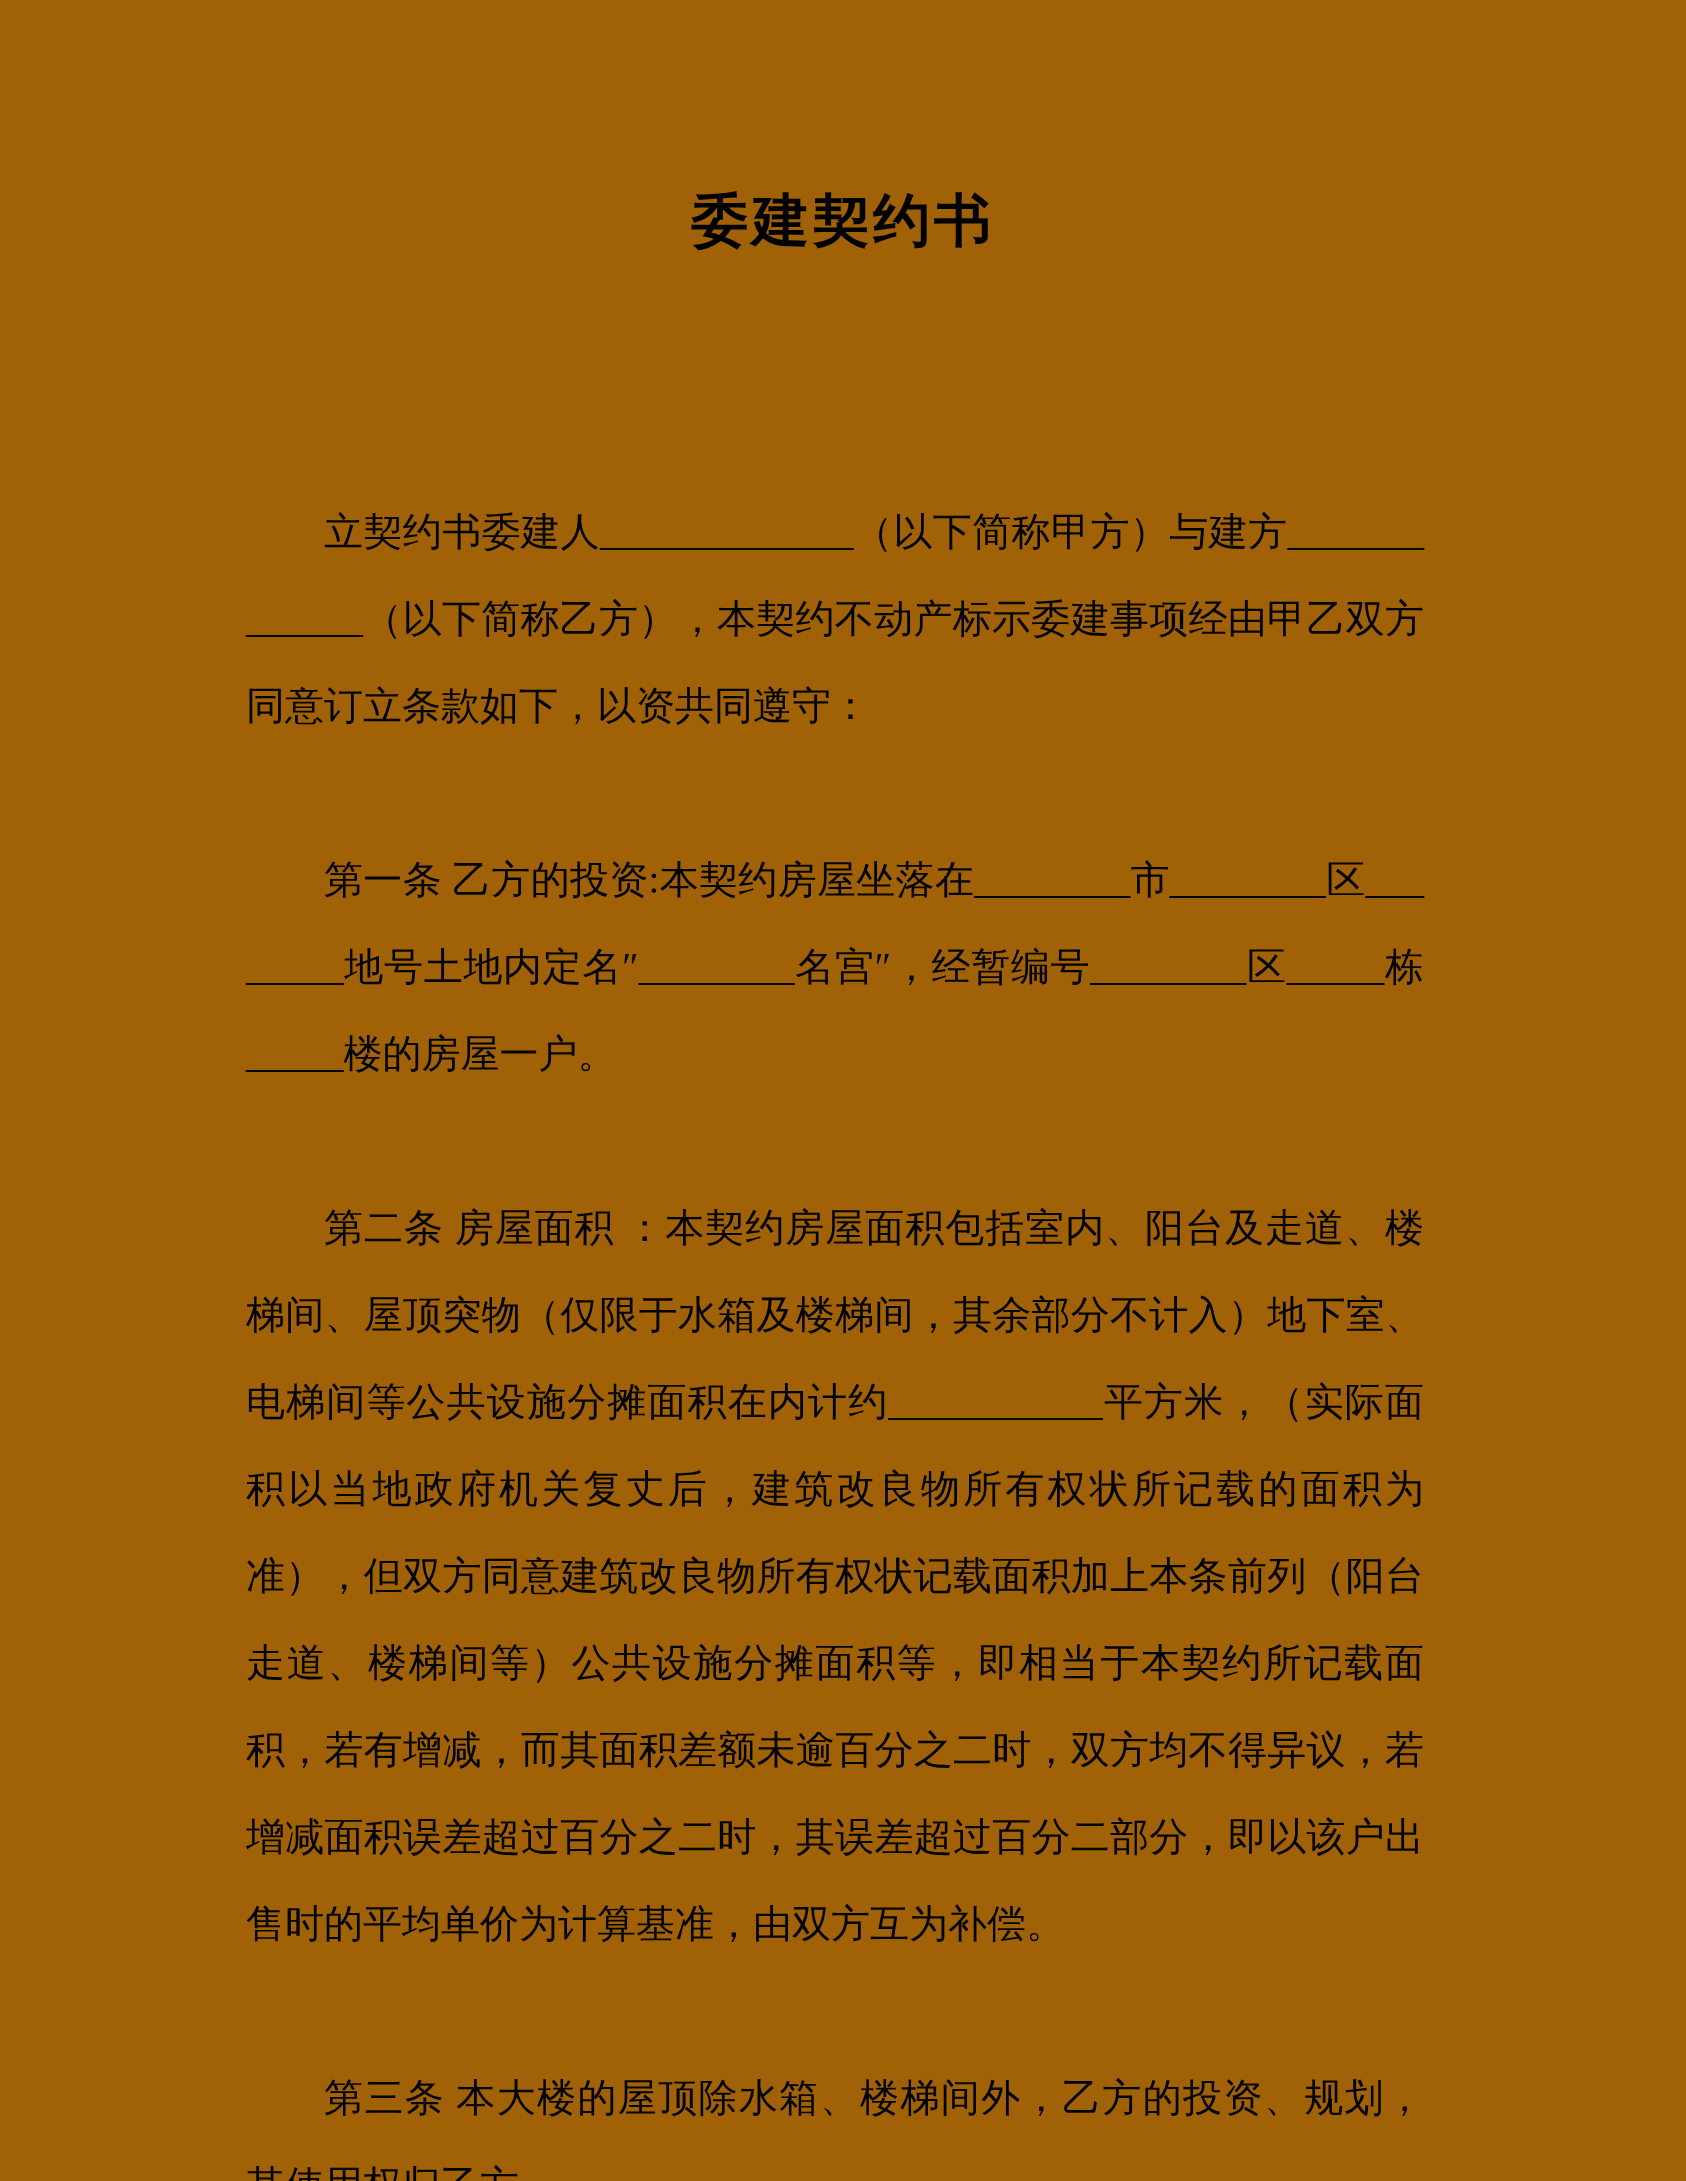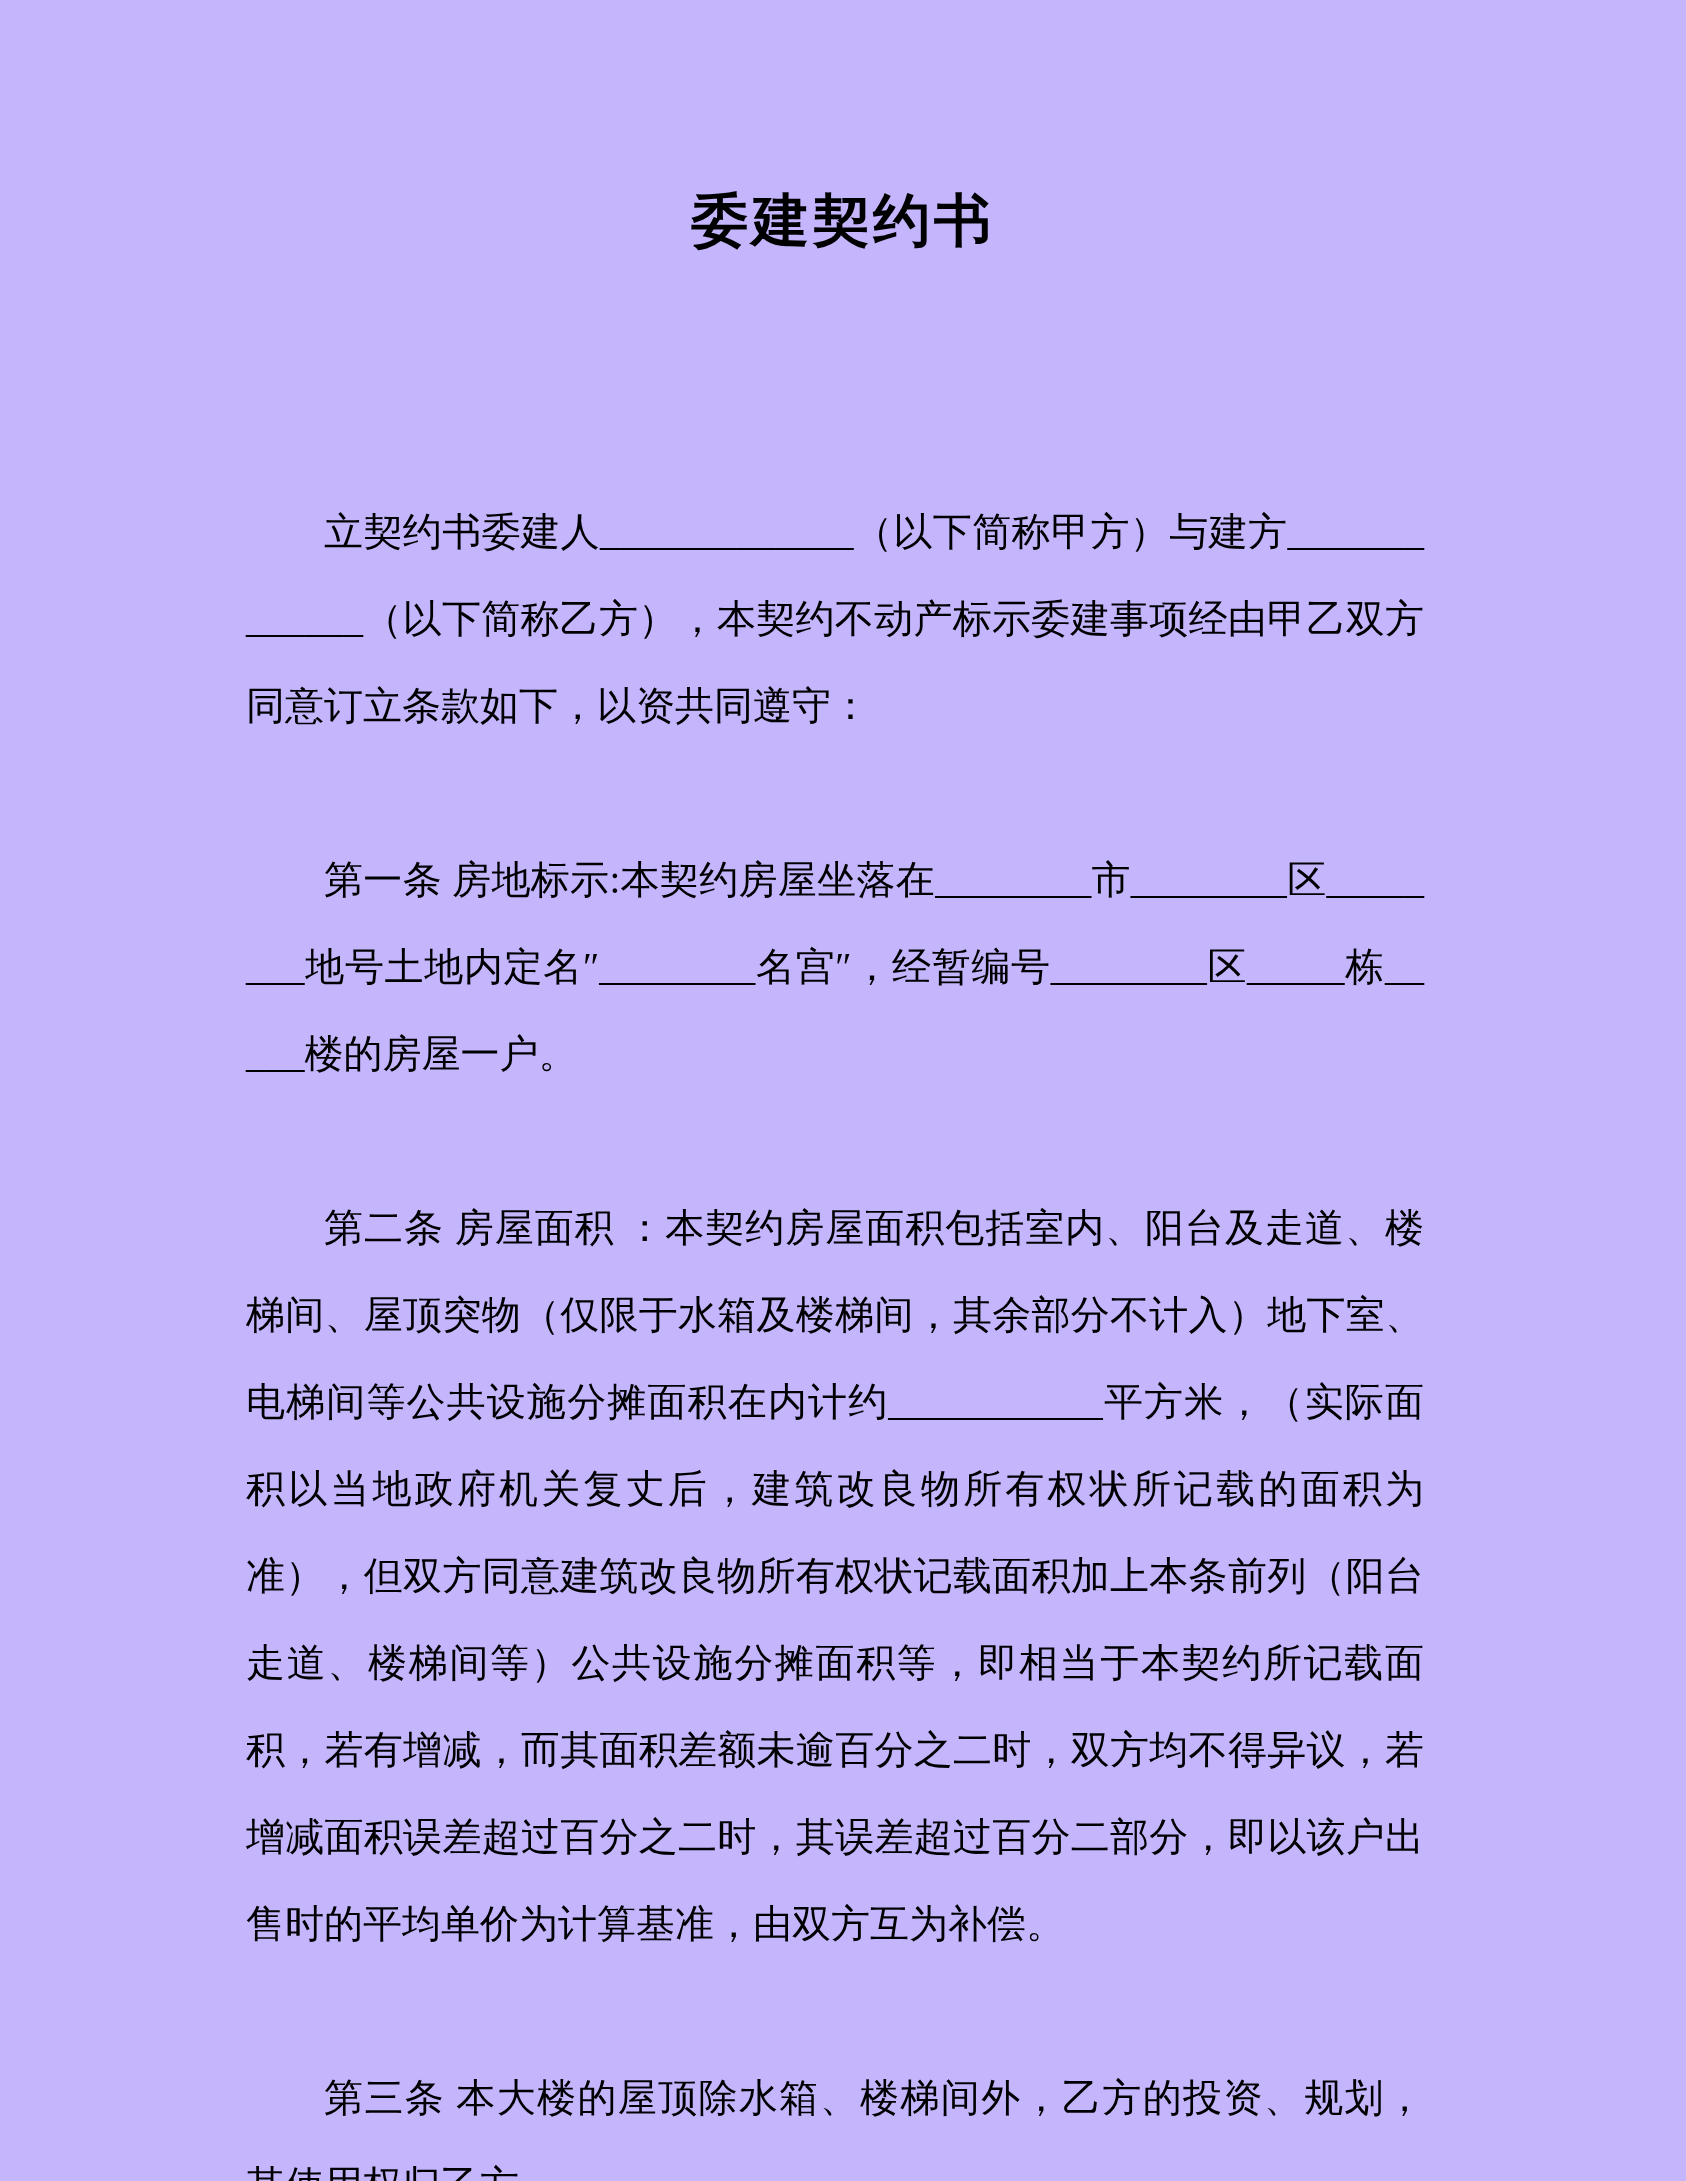--- a/index.html
+++ b/index.html
@@ -5,21 +5,21 @@
   html, body {
     margin: 0;
     padding: 0;
     background: #ffffff;
   }
   .page {
     position: relative;
     width: 1686px;
     height: 2182px;
     margin: 0 auto;
-    background: #c4b5fd;
+    background: #a16207;
     color: #000000;
     font-family: "Liberation Serif", serif;
     overflow: hidden;
     box-sizing: border-box;
   }
   .content {
     box-sizing: border-box;
     padding: 188px 246px 0 246px;
   }
   .doc-title {
@@ -49,19 +49,19 @@
   }
 </style>
 </head>
 <body>
 
 <div class="page">
   <div class="content">
     <h1 class="doc-title">委建契约书</h1>
     <div class="doc-body">
       <p class="para">立契约书委建人_____________（以下简称甲方）与建方_____________（以下简称乙方），本契约不动产标示委建事项经由甲乙双方同意订立条款如下，以资共同遵守：</p>
-      <p class="para">第一条 房地标示:本契约房屋坐落在________市________区________地号土地内定名″________名宫″，经暂编号________区_____栋_____楼的房屋一户。</p>
+      <p class="para">第一条 乙方的投资:本契约房屋坐落在________市________区________地号土地内定名″________名宫″，经暂编号________区_____栋_____楼的房屋一户。</p>
       <p class="para">第二条 房屋面积 ：本契约房屋面积包括室内、阳台及走道、楼梯间、屋顶突物（仅限于水箱及楼梯间，其余部分不计入）地下室、电梯间等公共设施分摊面积在内计约___________平方米，（实际面积以当地政府机关复丈后，建筑改良物所有权状所记载的面积为准），但双方同意建筑改良物所有权状记载面积加上本条前列（阳台走道、楼梯间等）公共设施分摊面积等，即相当于本契约所记载面积，若有增减，而其面积差额未逾百分之二时，双方均不得异议，若增减面积误差超过百分之二时，其误差超过百分二部分，即以该户出售时的平均单价为计算基准，由双方互为补偿。</p>
       <p class="para">第三条  本大楼的屋顶除水箱、楼梯间外，乙方的投资、规划，其使用权归乙方，</p>
     </div>
   </div>
 </div>
 
 
 </body></html>

